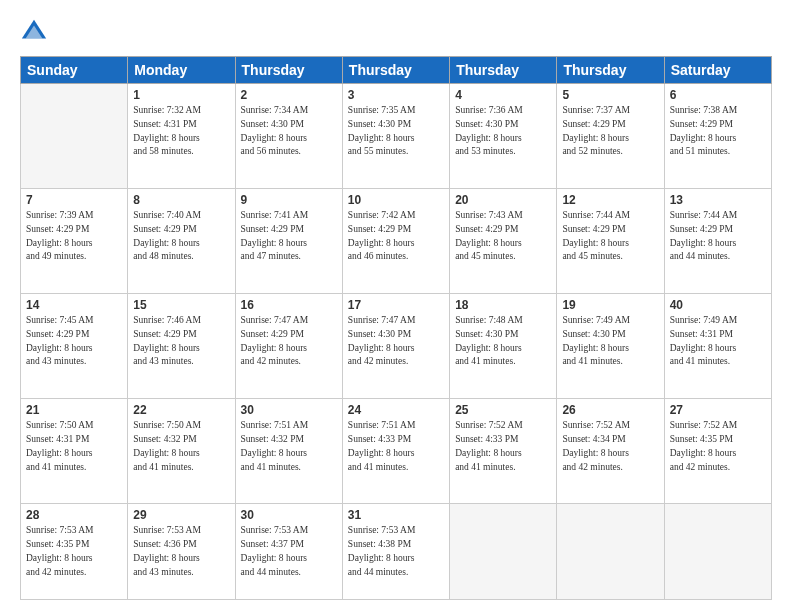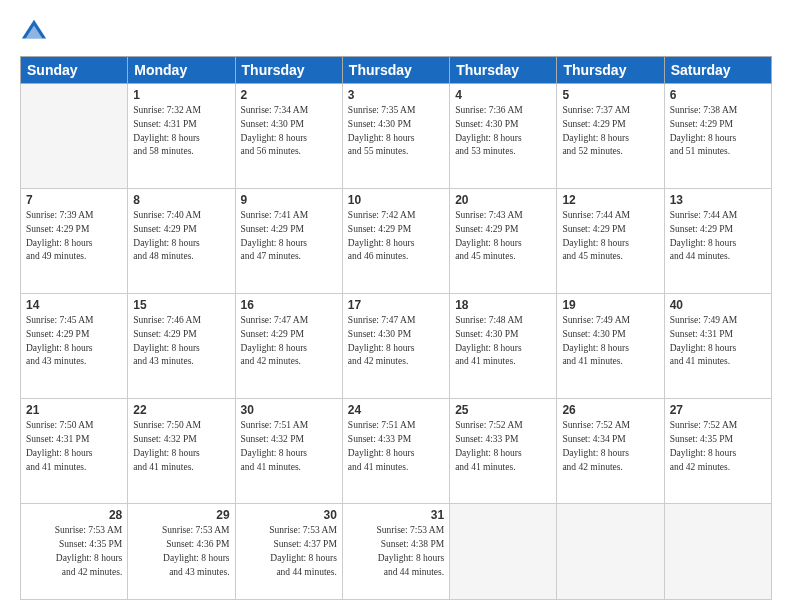--- a/index.html
+++ b/index.html
@@ -93,21 +93,20 @@
       margin-bottom: 2px;
     }
     .day-info {
       font-size: 9.5px;
       line-height: 1.45;
       color: #333;
       font-family: Liberation Serif, serif;
     }
     .last-row td {
       height: 76px;
-      text-align: right;
     }
   </style>
 </head>
 <body>
 
 <div class="page">
   <div class="header">
     <div class="logo">
       <svg class="logo-icon" viewBox="0 0 30 30">
         <polygon points="15,2 28,22 2,22" fill="#1a6bbf"></polygon>

